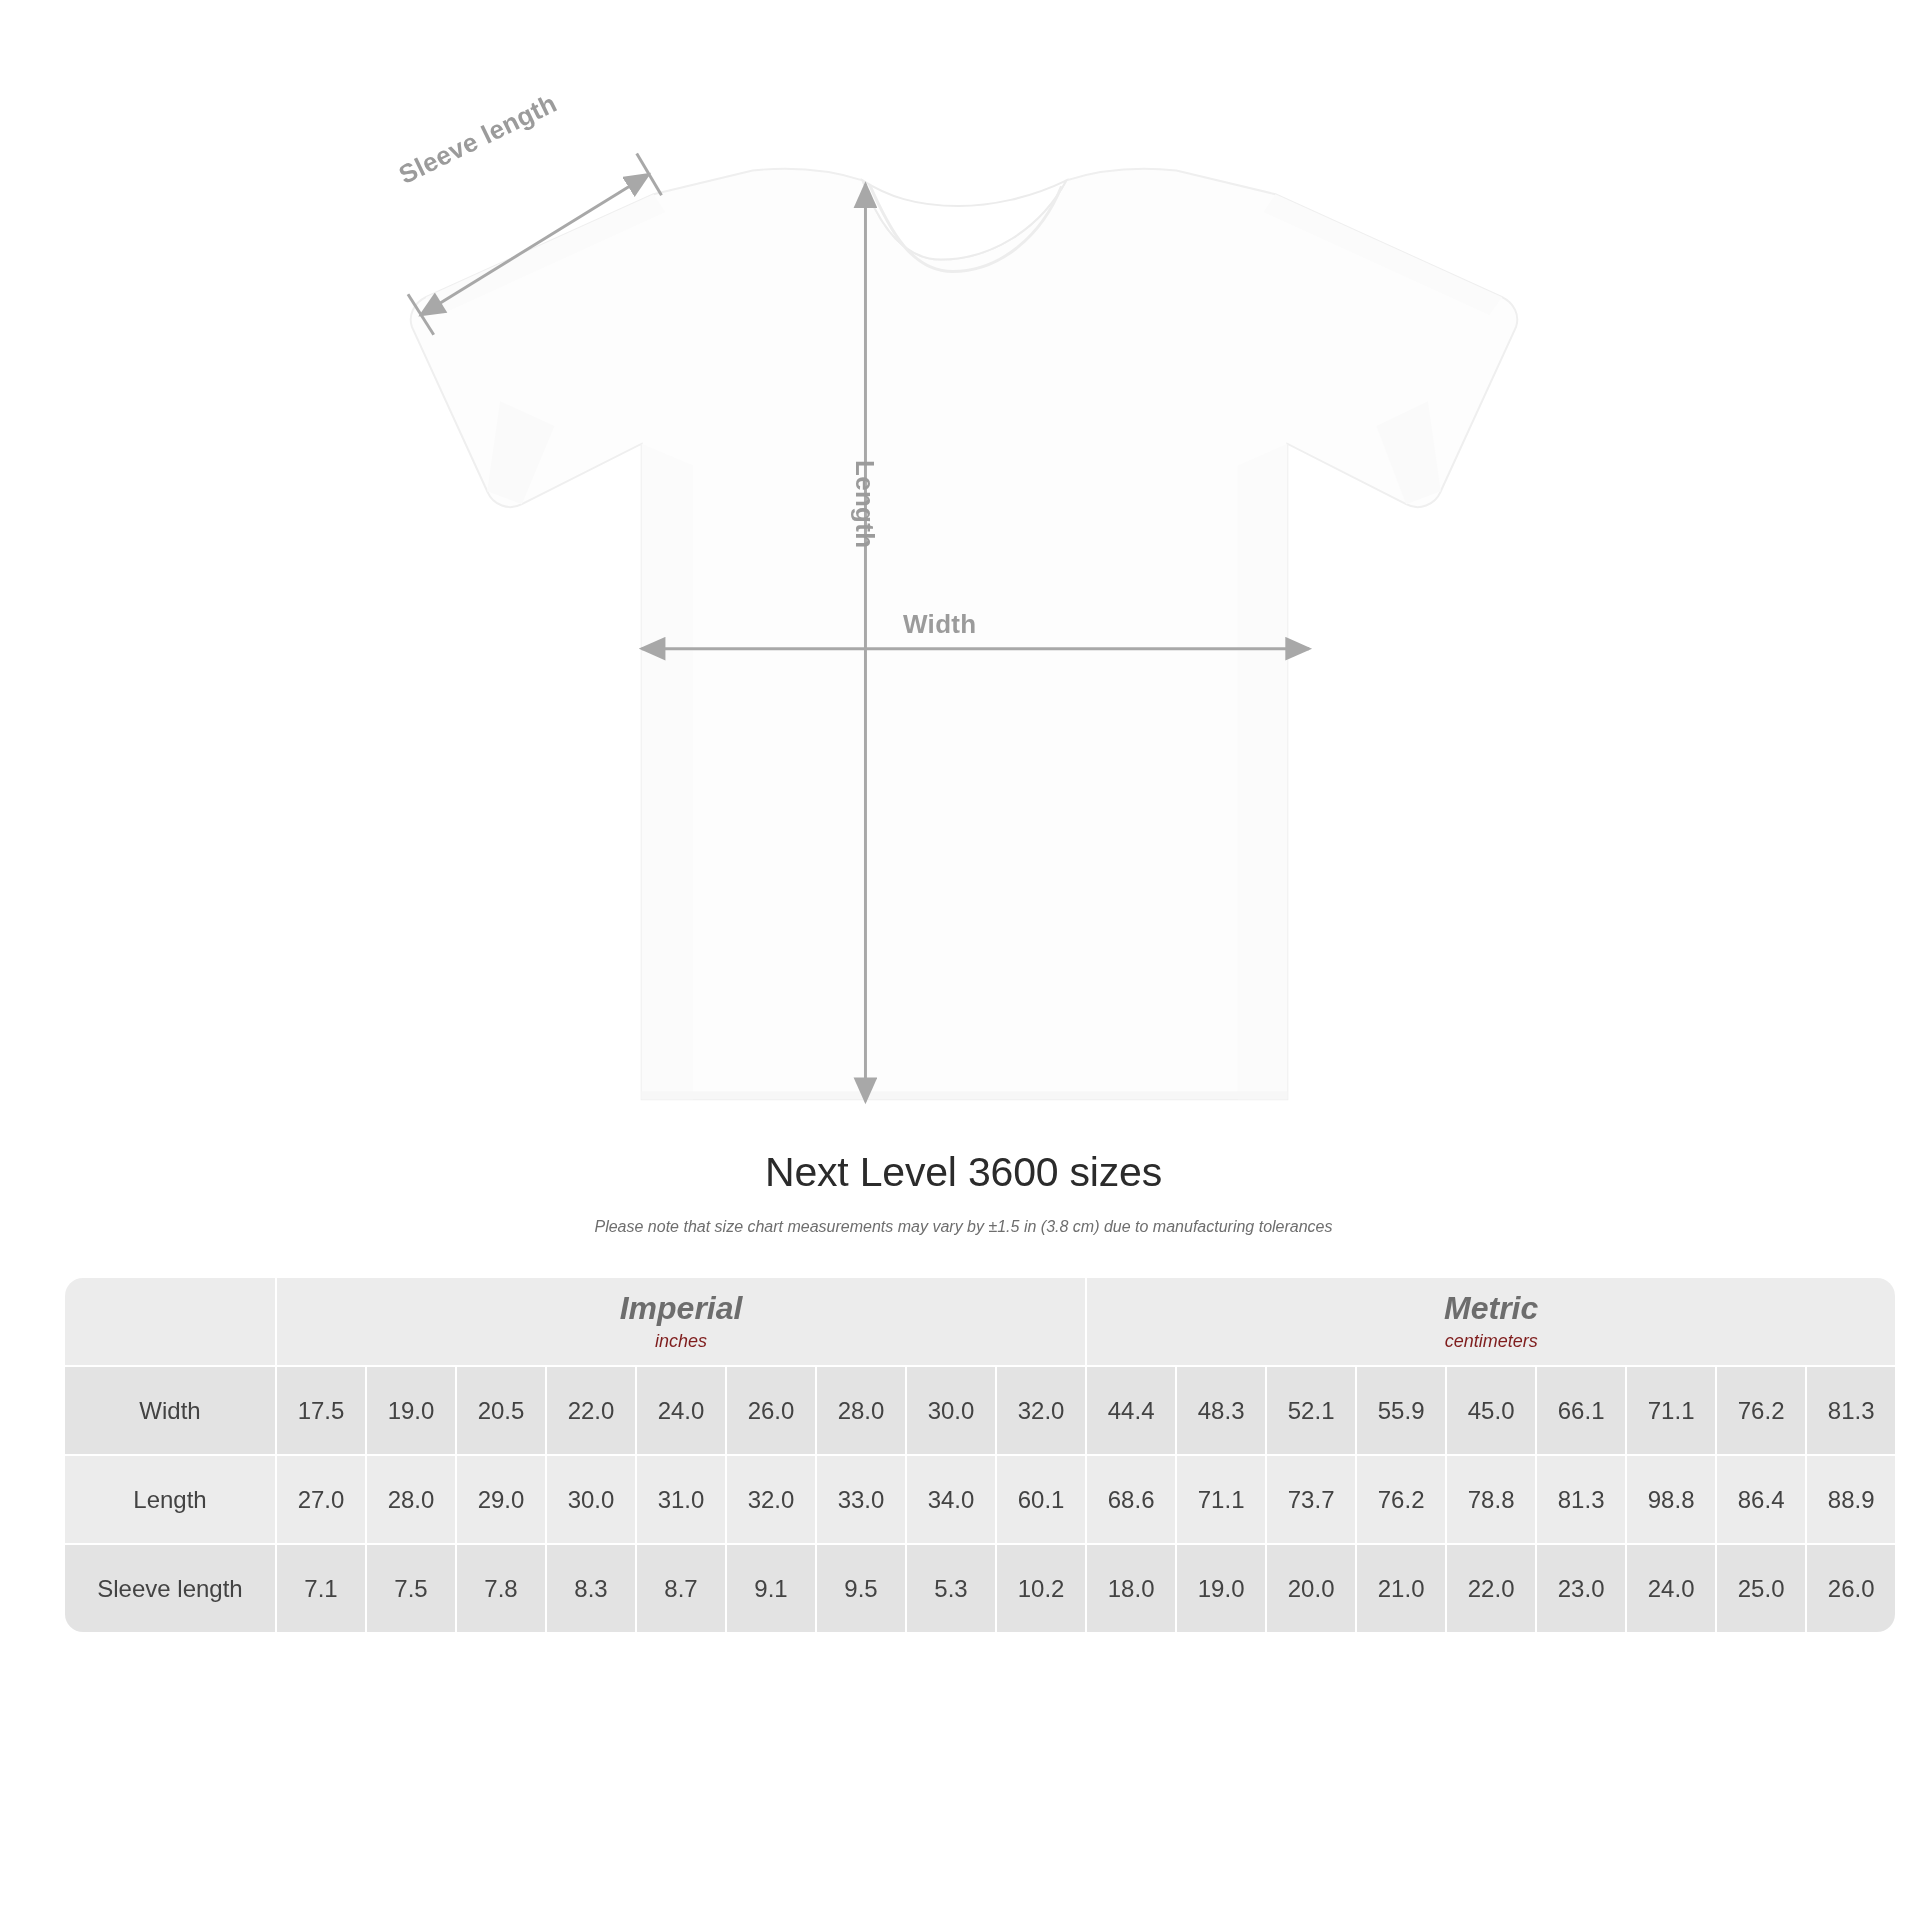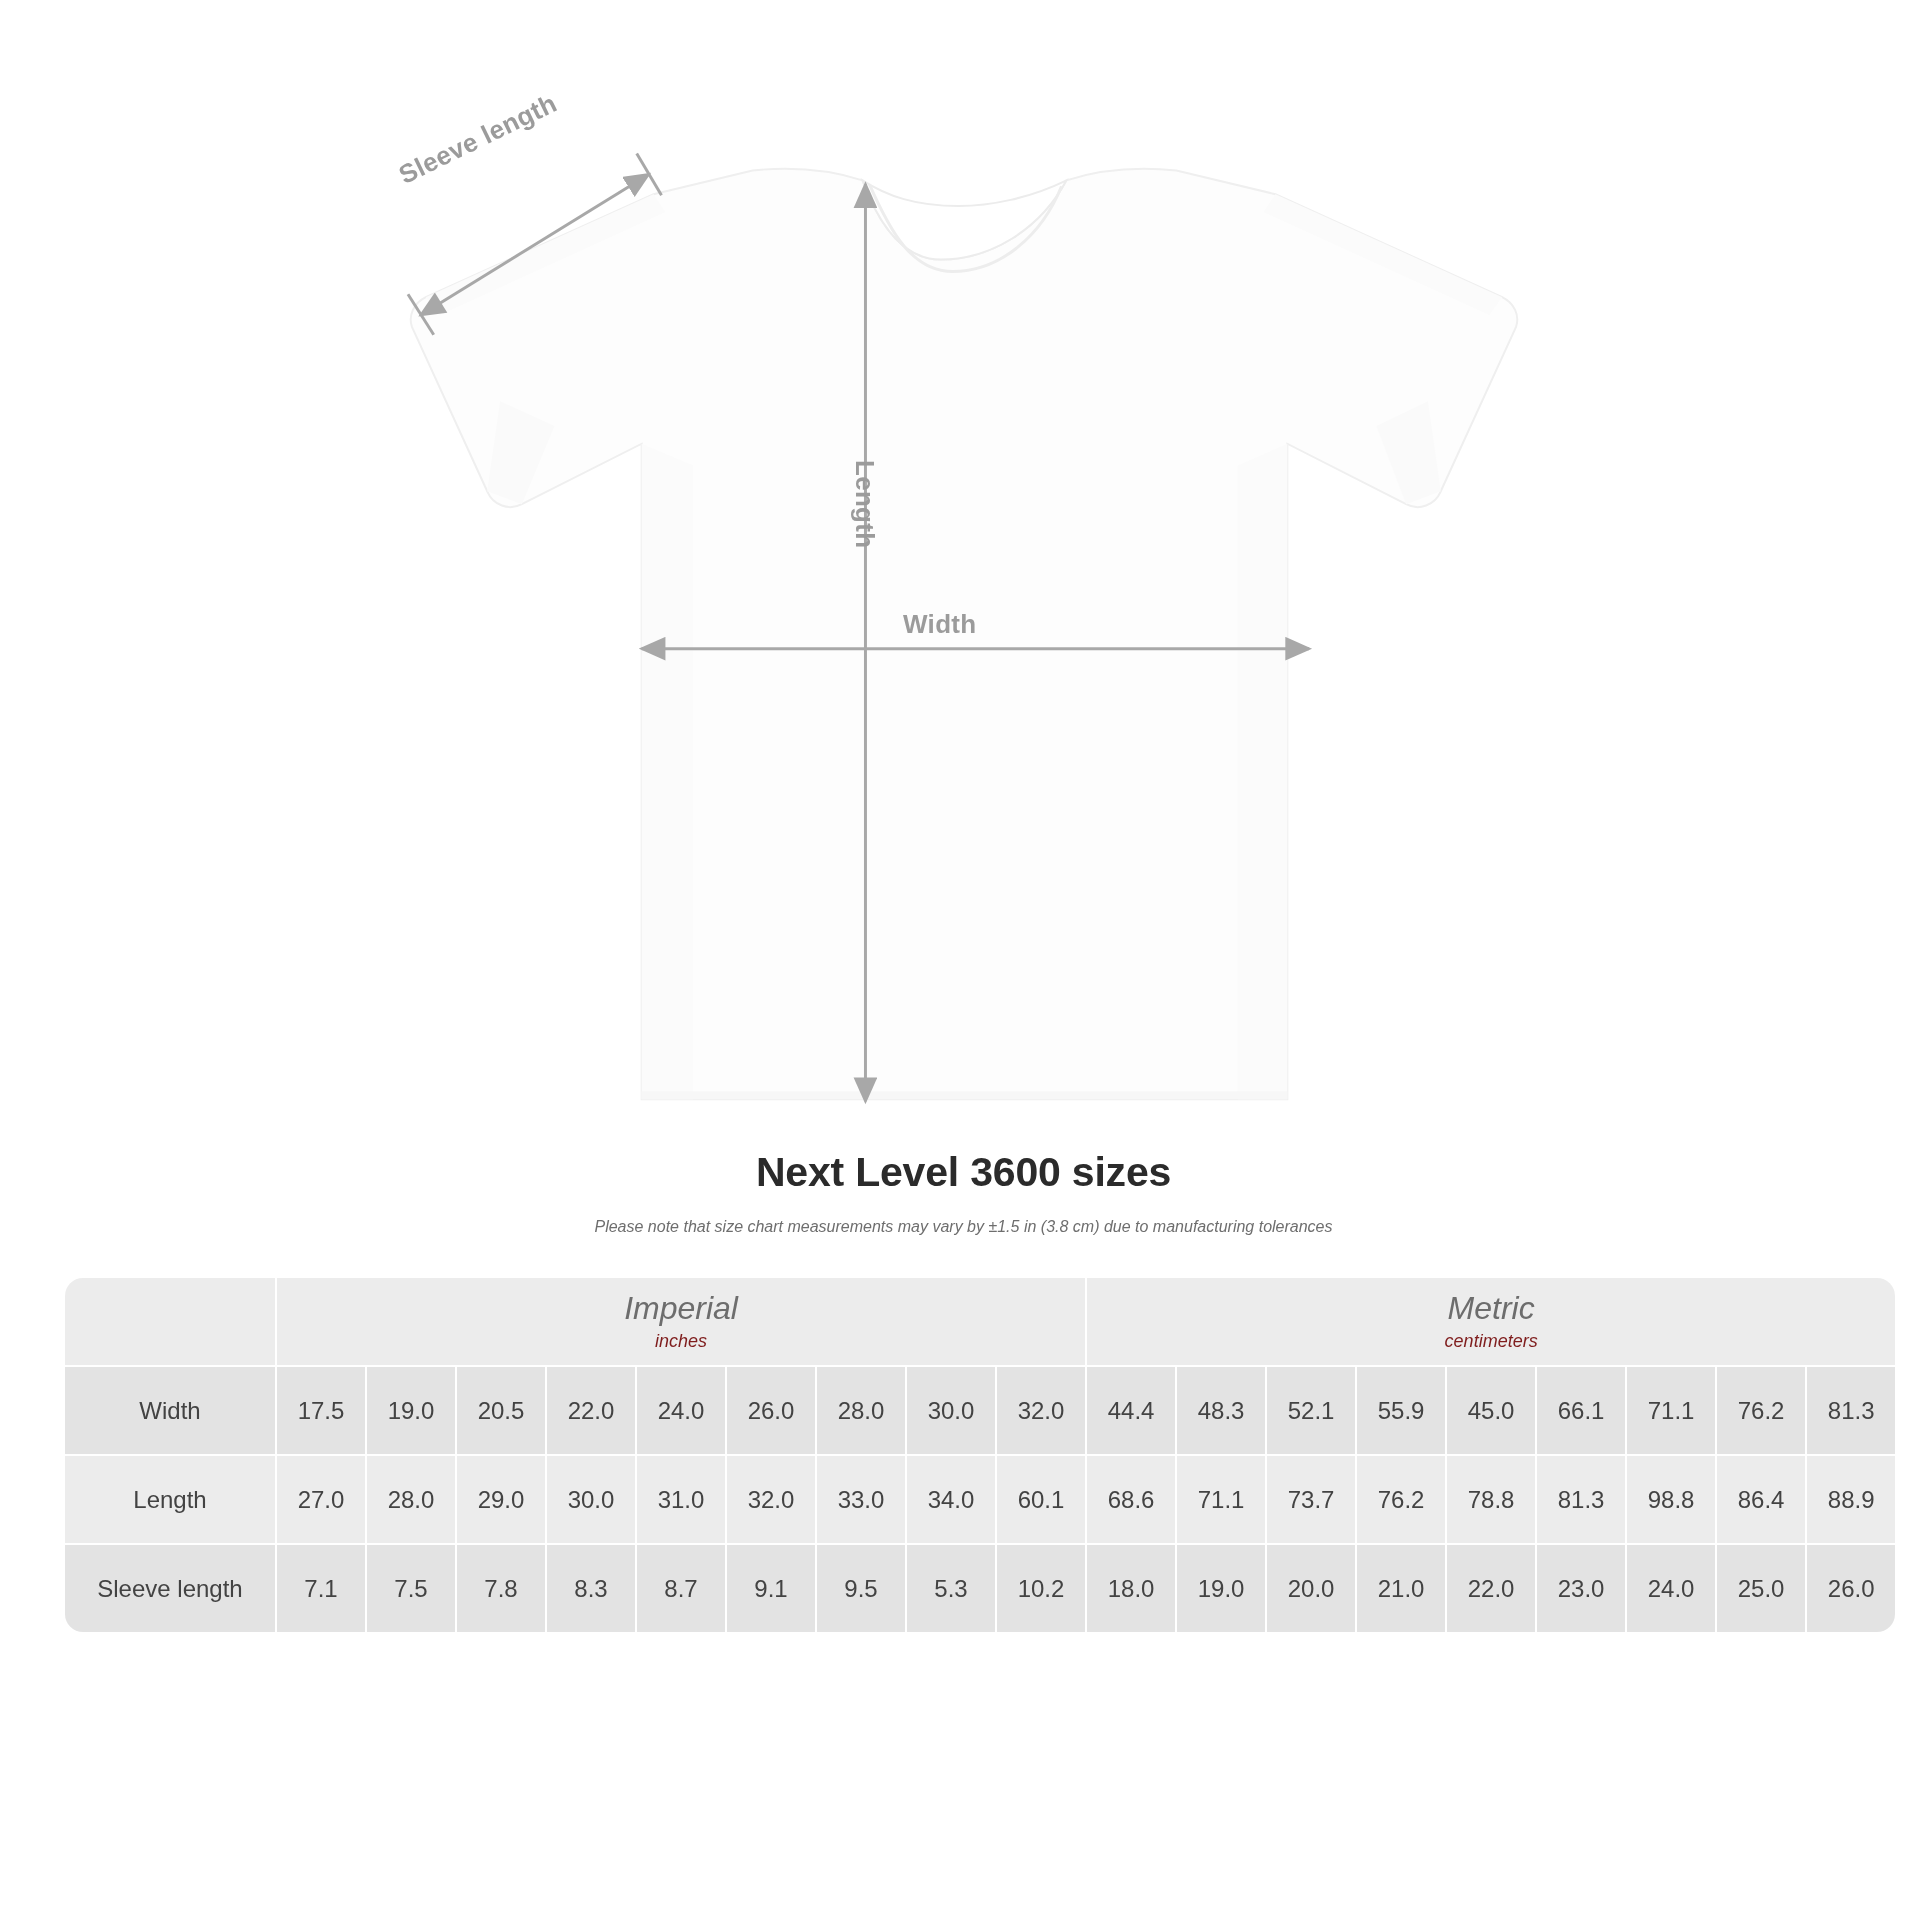--- a/index.html
+++ b/index.html
@@ -55,21 +55,21 @@
     top: 609px;
   }
 
   
   .title-block {
     text-align: center;
     margin-top: 10px;
   }
   .chart-title {
     font-size: 41px;
-    font-weight: bold;
+    font-weight: normal;
     color: #2b2b2b;
     margin: 0;
     letter-spacing: -0.2px;
   }
   .chart-note {
     font-size: 16px;
     font-style: italic;
     color: #6e6e6e;
     margin-top: 22px;
   }
@@ -101,21 +101,21 @@
   .corner-tr { border-top-right-radius: 18px; }
   .corner-bl { border-bottom-left-radius: 18px; }
   .corner-br { border-bottom-right-radius: 18px; }
 
   .unit-head {
     height: 127px;
     vertical-align: middle;
   }
   .unit-head .unit-name {
     font-size: 32px;
-    font-weight: normal;
+    font-weight: bold;
     font-style: italic;
     color: #6d6d6d;
     display: block;
     line-height: 1.25;
   }
   .unit-head .unit-sub {
     font-size: 18px;
     font-style: italic;
     color: #7f1d1d;
     display: block;

